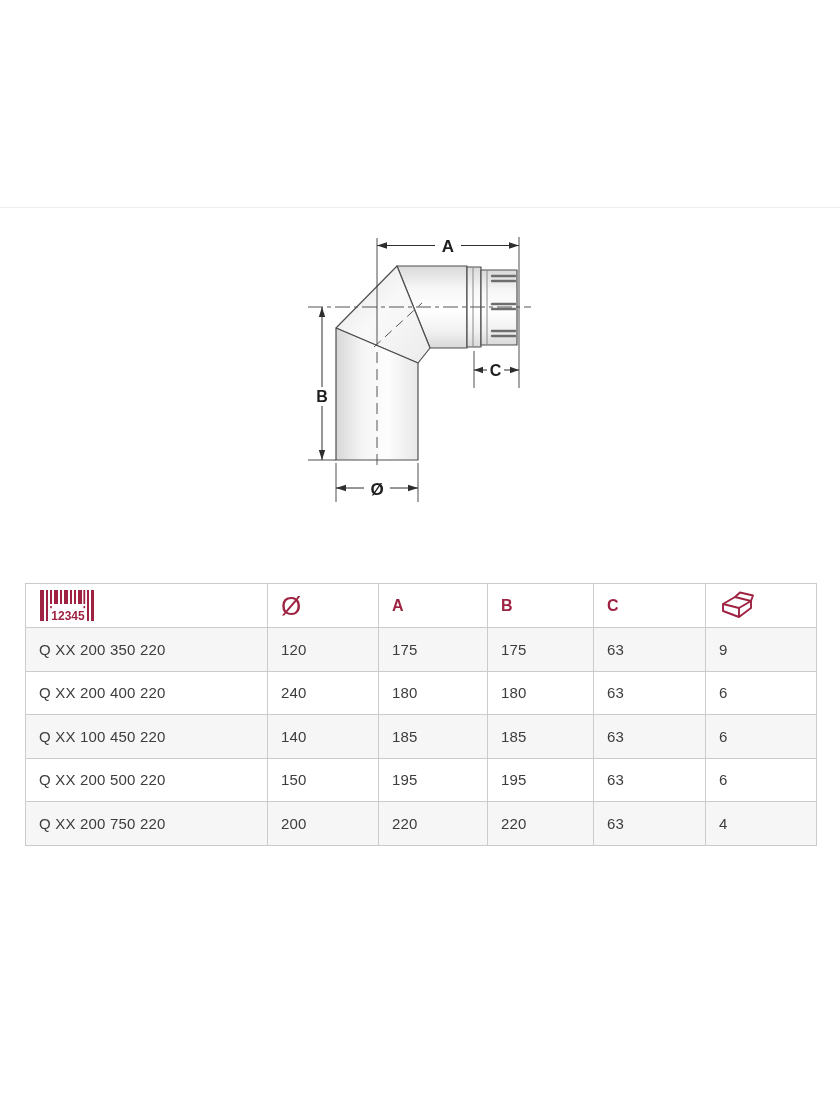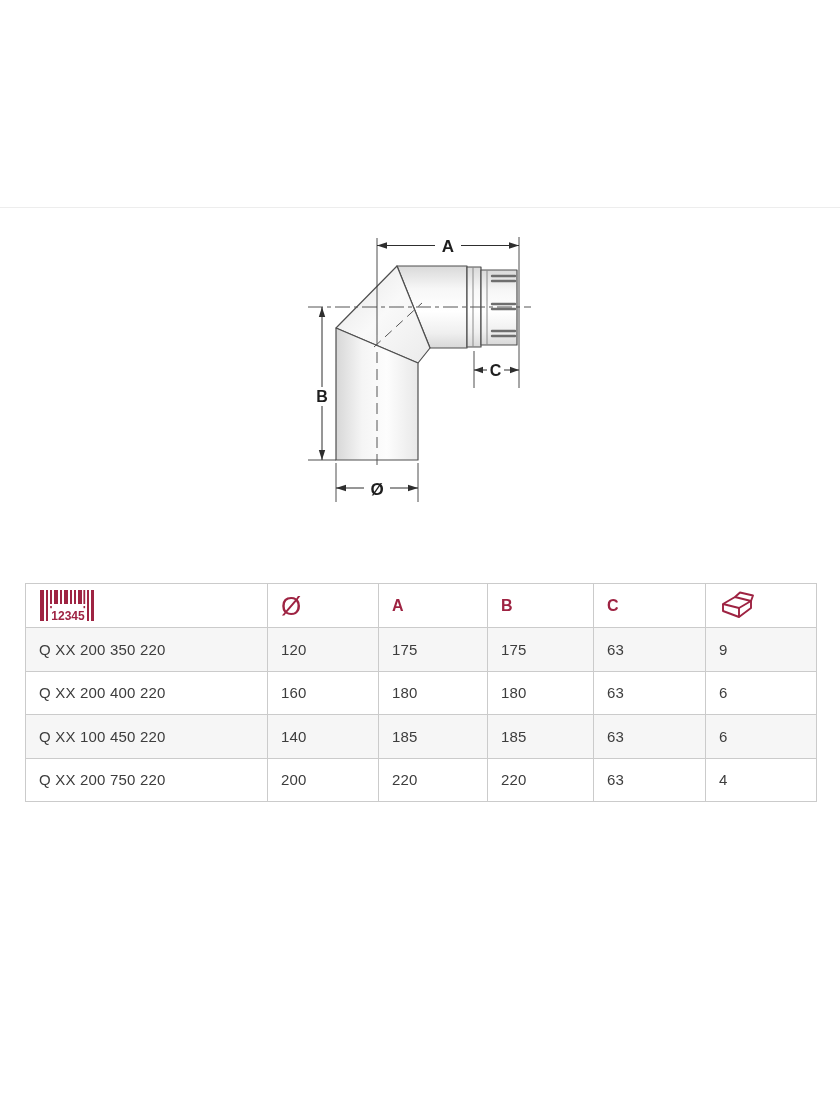--- a/index.html
+++ b/index.html
@@ -194,35 +194,43 @@
       <tr>
         <td>Q XX 200 350 220</td>
         <td>120</td>
         <td>175</td>
         <td>175</td>
         <td>63</td>
         <td>9</td>
       </tr>
       <tr>
         <td>Q XX 200 400 220</td>
-        <td>160</td>
+        <td>240</td>
         <td>180</td>
         <td>180</td>
         <td>63</td>
         <td>6</td>
       </tr>
       <tr>
         <td>Q XX 100 450 220</td>
         <td>140</td>
         <td>185</td>
         <td>185</td>
         <td>63</td>
         <td>6</td>
       </tr>
       <tr>
+        <td>Q XX 200 500 220</td>
+        <td>150</td>
+        <td>195</td>
+        <td>195</td>
+        <td>63</td>
+        <td>6</td>
+      </tr>
+      <tr>
         <td>Q XX 200 750 220</td>
         <td>200</td>
         <td>220</td>
         <td>220</td>
         <td>63</td>
         <td>4</td>
       </tr>
     </tbody>
   </table>
 

